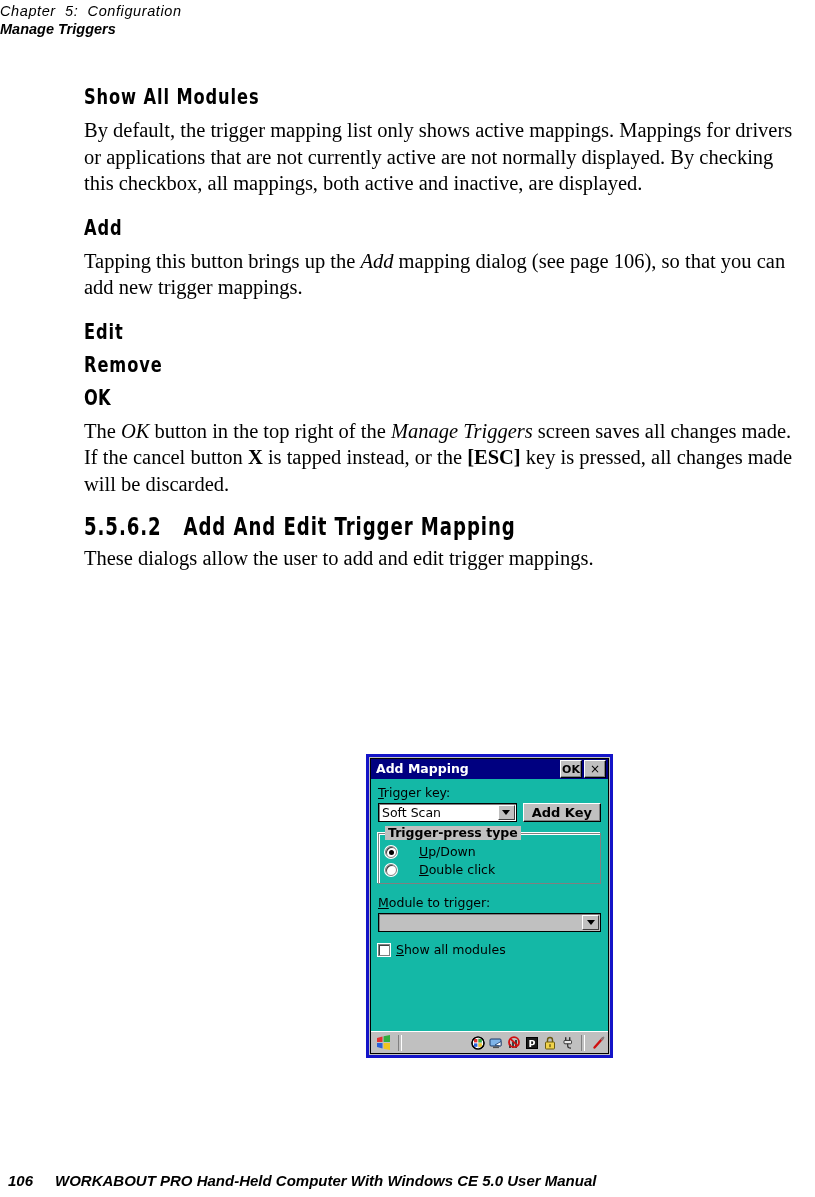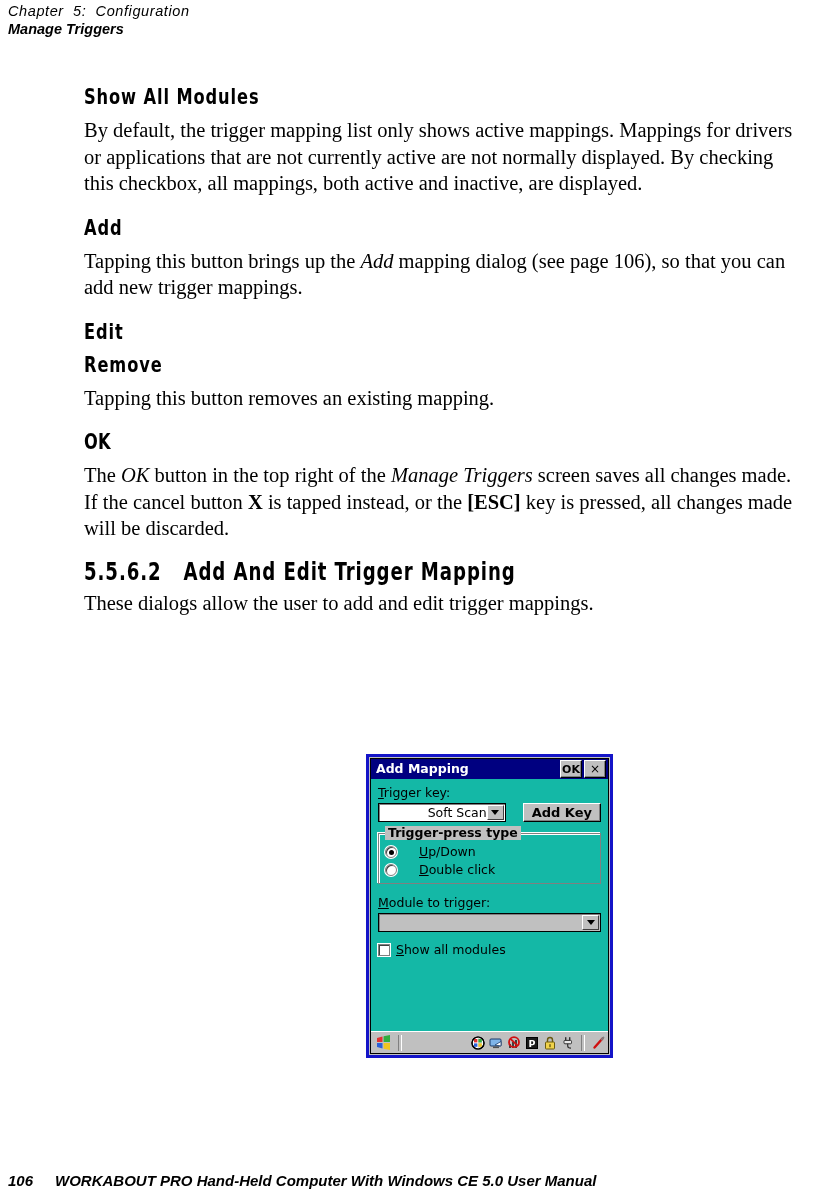--- a/index.html
+++ b/index.html
@@ -12,21 +12,21 @@
     height: 1197px;
     position: relative;
     font-family: "Liberation Serif", "DejaVu Serif", serif;
     color: #000000;
     overflow: hidden;
   }
 
   
   .run-head {
     position: absolute;
-    left: 8px;
+    left: 0;
     top: 2px;
     width: 500px;
   }
   .run-head .chapter {
     font-family: "Liberation Sans", sans-serif;
     font-style: italic;
     font-size: 14.5px;
     letter-spacing: 0.6px;
     line-height: 18px;
     white-space: pre;
@@ -150,21 +150,21 @@
     background: #14b8a6;
   }
   .fld-label {
     font-size: 12.5px;
     color: #000000;
     margin-bottom: 3px;
     line-height: 15px;
   }
   .acc { text-decoration: underline; }
 
-  .row { display: flex; align-items: center; gap: 17px; text-align: right; }
+  .row { display: flex; align-items: center; gap: 6px; }
 
   .combo {
     flex: 1;
     height: 19px;
     background: #ffffff;
     border: 1px solid #000000;
     box-shadow: inset 1px 1px 0 #808080;
     display: flex;
     align-items: center;
     box-sizing: border-box;
@@ -354,21 +354,20 @@
 
   <h3 class="head">Show All Modules</h3>
   <p class="body">By default, the trigger mapping list only shows active mappings. Mappings for drivers or applications that are not currently active are not normally displayed. By checking this checkbox, all mappings, both active and inactive, are displayed.</p>
 
   <h3 class="head">Add</h3>
   <p class="body"><span>Tapping this button brings up the </span><i>Add</i><span> mapping dialog (see page 106), so that you can add new trigger mappings.</span></p>
 
   <h3 class="head">Edit</h3>
 
   <h3 class="head">Remove</h3>
-  <p class="body">Tapping this button removes an existing mapping.</p>
 
   <h3 class="head tight">OK</h3>
   <p class="body last"><span>The </span><i>OK</i><span> button in the top right of the </span><i>Manage Triggers</i><span> screen saves all changes made. If the cancel button </span><b>X</b><span> is tapped instead, or the </span><b>[ESC]</b><span> key is pressed, all changes made will be discarded.</span></p>
 
   <h2 class="numhead"><span class="num">5.5.6.2</span><span>Add And Edit Trigger Mapping</span></h2>
   <p class="body">These dialogs allow the user to add and edit trigger mappings.</p>
 
 </div>
 
 <div class="shot-wrap">

